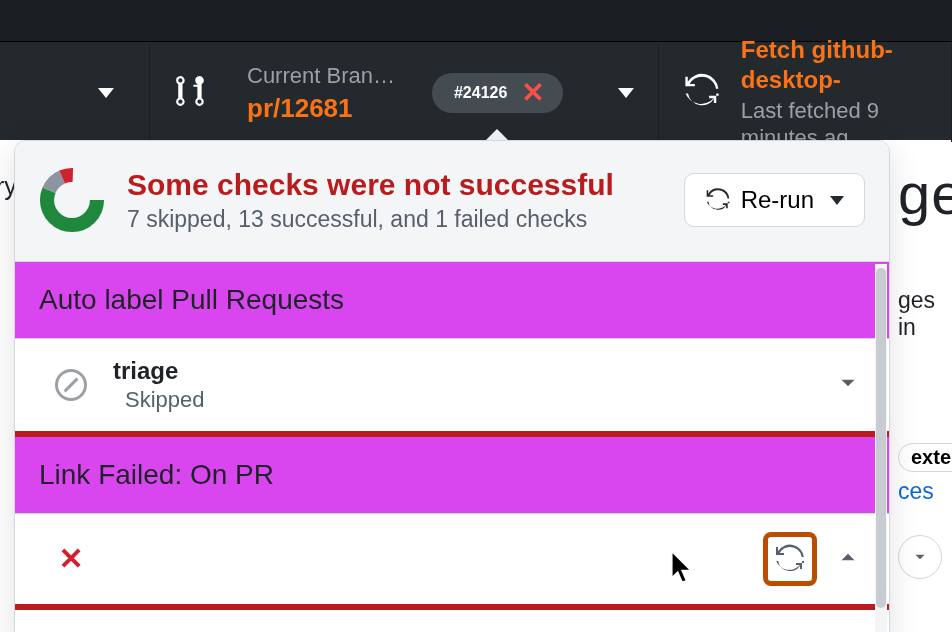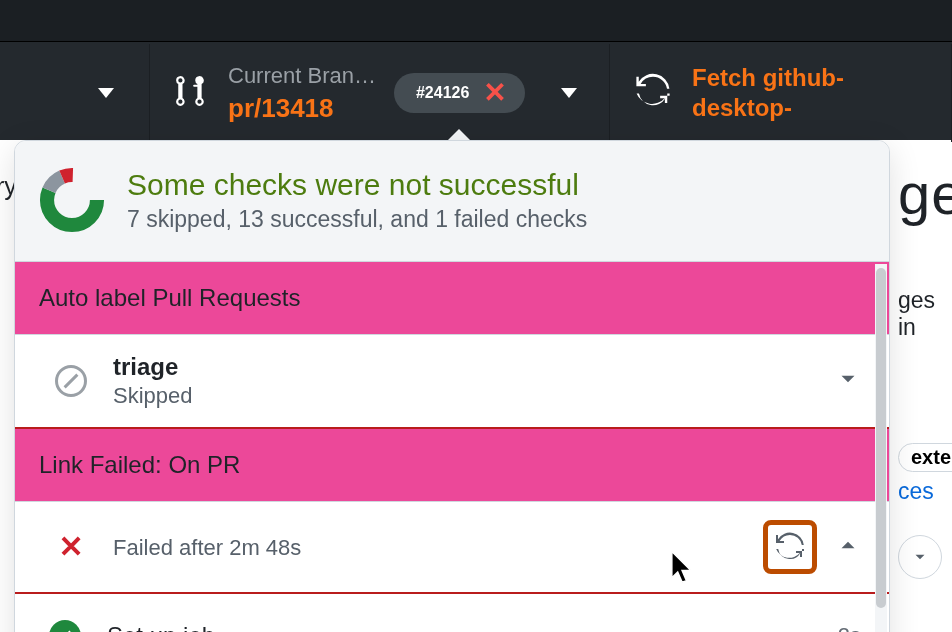--- a/index.html
+++ b/index.html
@@ -36,21 +36,21 @@
     }
     .tb-section {
       display: flex;
       align-items: center;
       padding: 0 24px;
       border-right: 1px solid #1b1f23;
       color: #c8ccd0;
       position: relative;
     }
     .tb-section.first { padding-left: 80px; min-width: 150px; }
-    .tb-section.branch { min-width: 460px; }
+    .tb-section.branch { min-width: 460px; gap: 19px; }
     .tb-section.fetch { flex: 1; }
     .tb-caret {
       width: 0; height: 0;
       border-left: 8px solid transparent;
       border-right: 8px solid transparent;
       border-top: 10px solid #fff;
       margin-left: 18px;
     }
     .tb-pr-icon { margin-right: 20px; }
     .tb-labels { display: flex; flex-direction: column; gap: 2px; line-height: 1.25;}
@@ -98,21 +98,21 @@
       padding: 26px 24px 28px 24px;
       gap: 22px;
       background: #f3f5f7;
       border-bottom: 1px solid #d0d7de;
     }
     .donut {
       width: 66px; height: 66px;
       flex-shrink: 0;
     }
     .ph-text { flex: 1; }
-    .ph-title { font-size: 30px; font-weight: 400; color: #4d7c0f; margin-bottom: 4px; }
+    .ph-title { font-size: 30px; font-weight: 700; color: #b91c1c; margin-bottom: 4px; }
     .ph-sub { font-size: 23px; color: #57606a; }
     .rerun-btn {
       background: #fff;
       border: 1px solid #d0d7de;
       border-radius: 10px;
       padding: 12px 20px;
       font-size: 24px;
       font-weight: 500;
       display: flex;
       align-items: center;
@@ -139,31 +139,31 @@
     .scrollbar-thumb {
       background: #c8ccd0;
       border-radius: 6px;
       width: 10px;
       height: 340px;
       margin: 4px auto 0;
     }
 
     .group-header {
       padding: 22px 24px;
-      font-size: 24px;
+      font-size: 28px;
       font-weight: 500;
       color: #1f2328;
       border-bottom: 1px solid #d0d7de;
-      background: #ec4899;
+      background: #d946ef;
     }
     .job-row {
       display: flex;
       align-items: center;
       padding: 18px 28px 18px 36px;
-      border-bottom: 2px solid #b91c1c;
+      border-bottom: 6px solid #b91c1c;
       gap: 22px;
       min-height: 86px;
     }
     .job-row.step { padding-left: 30px; }
     .status-icon { flex-shrink: 0; width: 40px; display:flex; justify-content:center; }
     .skip-icon {
       width: 32px; height: 32px;
       border: 3px solid #9aa0a6;
       border-radius: 50%;
       position: relative;
@@ -179,21 +179,21 @@
     .fail-x { color: #cf222e; font-size: 30px; font-weight: 700; line-height:1;}
     .success-circle {
       width: 32px; height: 32px;
       background: #1f883d;
       border-radius: 50%;
       display:flex; align-items:center; justify-content:center;
     }
     .job-text { flex: 1; }
     .job-name { font-size: 24px; font-weight: 600; color: #1f2328; }
     .job-name.light { font-weight: 400; }
-    .job-status { font-size: 22px; color: #57606a; margin-top: 2px; }
+    .job-status { font-size: 22px; color: #57606a; margin-top: 2px; margin-left: 12px; }
     .row-actions { display:flex; align-items:center; gap: 18px; }
     .chevron { cursor:pointer; }
     .duration { font-size: 22px; color: #656d76; }
 
     .highlight-box {
       border: 5px solid #bc4c00;
       border-radius: 8px;
       padding: 6px;
       display:flex; align-items:center; justify-content:center;
     }
@@ -245,38 +245,39 @@
     </div>
 
     <div class="tb-section branch">
       <span class="tb-pr-icon">
         <svg width="34" height="34" viewBox="0 0 16 16" fill="#fff">
             <path d="M3 2a1 1 0 100 2 1 1 0 000-2zM1 3a2 2 0 113 1.73V11.27a2 2 0 11-2 0V4.73A2 2 0 011 3zm10 0a1 1 0 112 0 1 1 0 01-2 0zm-1 0a2 2 0 113 1.73V11.27a2 2 0 11-2 0V6H9.5a.5.5 0 010-1H11V4.73A2 2 0 0110 3zM3 12a1 1 0 100 2 1 1 0 000-2zm9 0a1 1 0 100 2 1 1 0 000-2z"></path>
           </svg>
       </span>
       <div class="tb-labels">
         <div class="tb-sub">Current Bran…</div>
-        <div class="tb-main">pr/13418</div>
+        <div class="tb-main">pr/12681</div>
       </div>
       <div class="pr-badge">
         <span class="pr-badge-num">#24126</span>
         <span class="pr-badge-x">✕</span>
         <span class="pr-badge-pointer"></span>
       </div>
       <span class="tb-caret" style="margin-left:36px"></span>
     </div>
 
     <div class="tb-section fetch">
       <span class="tb-sync-icon">
         <svg width="38" height="38" viewBox="0 0 16 16" fill="#fff">
             <path d="M8 2a6 6 0 00-5.2 3H5v1H1V2h1v2.1A7 7 0 0114.9 7h-1A6 6 0 008 2zm6 7v4h-1v-2.1A7 7 0 011.1 9h1A6 6 0 0013.2 11H11v-1h4v-1h-1z"></path>
           </svg>
       </span>
       <div class="tb-labels">
         <div class="tb-main" style="font-size:24px">Fetch github-desktop-</div>
+        <div class="tb-sub">Last fetched 9 minutes ag</div>
       </div>
     </div>
 
   </div>
 </div>
 
 <span class="bg-left-char">ry</span>
 <div class="bg-right-col">
   <div class="bg-big">ge</div>
   <div class="bg-line">ges in</div>
@@ -293,20 +294,27 @@
   <div class="panel-header">
     <svg class="donut" viewBox="0 0 42 42">
       <circle cx="21" cy="21" r="15.9" fill="transparent" stroke="#1f883d" stroke-width="9" stroke-dasharray="81 100" stroke-dashoffset="25"></circle>
       <circle cx="21" cy="21" r="15.9" fill="transparent" stroke="#8c959f" stroke-width="9" stroke-dasharray="12 100" stroke-dashoffset="-56"></circle>
       <circle cx="21" cy="21" r="15.9" fill="transparent" stroke="#cf222e" stroke-width="9" stroke-dasharray="7 100" stroke-dashoffset="-68"></circle>
     </svg>
     <div class="ph-text">
       <div class="ph-title">Some checks were not successful</div>
       <div class="ph-sub">7 skipped, 13 successful, and 1 failed checks</div>
     </div>
+    <button class="rerun-btn">
+      <svg width="26" height="26" viewBox="0 0 16 16" fill="#24292e">
+          <path d="M8 2a6 6 0 00-5.2 3H5v1H1V2h1v2.1A7 7 0 0114.9 7h-1A6 6 0 008 2zm6 7v4h-1v-2.1A7 7 0 011.1 9h1A6 6 0 0013.2 11H11v-1h4v-1h-1z"></path>
+        </svg>
+      <span>Re-run</span>
+      <span class="btn-caret"></span>
+    </button>
   </div>
 
   <div class="panel-body">
     <div class="scrollbar">
       <div class="scrollbar-thumb"></div>
     </div>
 
     <div class="group-header">Auto label Pull Requests</div>
 
     <div class="job-row">
@@ -326,21 +334,20 @@
       </div>
     </div>
 
     <div class="group-header">Link Failed: On PR</div>
 
     <div class="job-row">
       <div class="status-icon">
           <span class="fail-x">✕</span>
         </div>
       <div class="job-text">
-        <div class="job-status">Failed after 2m 48s</div>
       </div>
       <div class="row-actions">
         <span class="highlight-box">
           <svg width="32" height="32" viewBox="0 0 16 16" fill="#57606a">
               <path d="M8 2a6 6 0 00-5.2 3H5v1H1V2h1v2.1A7 7 0 0114.9 7h-1A6 6 0 008 2zm6 7v4h-1v-2.1A7 7 0 011.1 9h1A6 6 0 0013.2 11H11v-1h4v-1h-1z"></path>
             </svg>
         </span>
         <span class="chevron">
           <svg width="26" height="26" viewBox="0 0 16 16" fill="#57606a">
               <path d="M4 10l4-4 4 4"></path>

